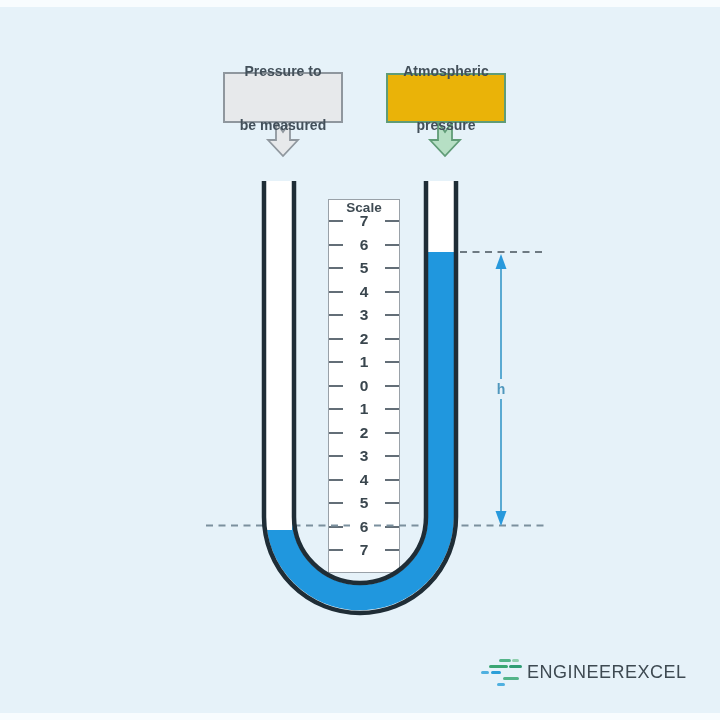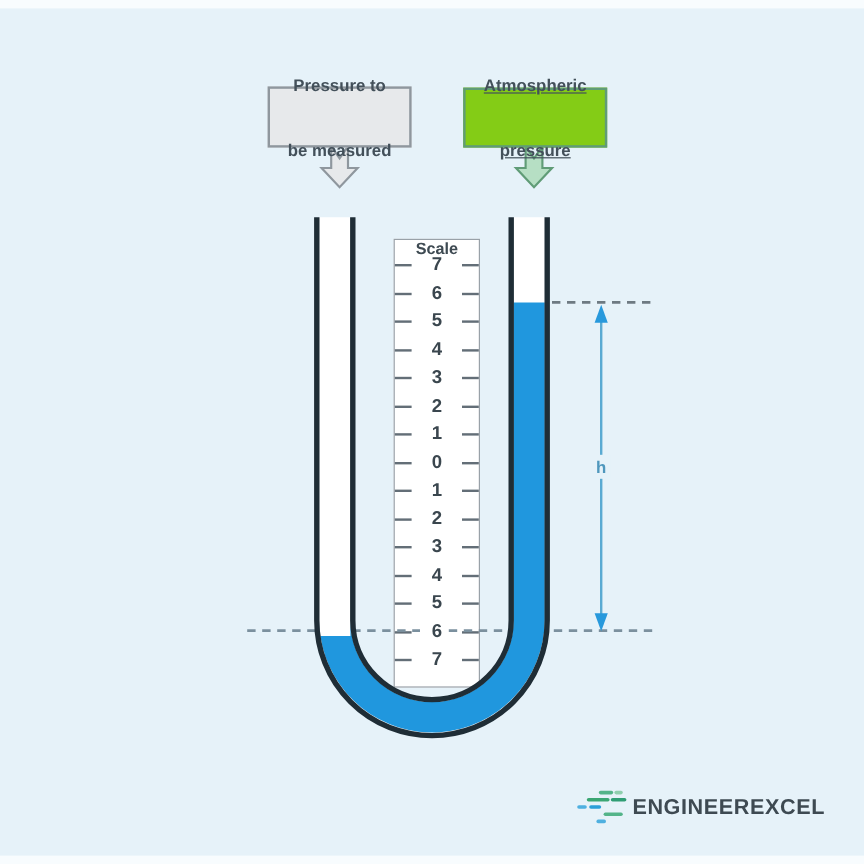--- a/index.html
+++ b/index.html
@@ -43,21 +43,21 @@
   .h-label{
     position:absolute;left:501px;top:389px;transform:translate(-50%,-50%);
     font-size:14px;font-weight:700;color:#4f97bd;background:#e6f2f9;
     padding:3px 3px;z-index:4;line-height:1;
   }
 
   .logo{position:absolute;left:480px;top:654px;width:220px;height:40px;z-index:3;}
   .logo-icon{position:absolute;left:0;top:0;width:46px;height:36px;}
   .logo-bar{position:absolute;height:3px;border-radius:1.5px;}
   .logo-text{
-    position:absolute;left:47px;top:9px;font-size:18px;font-weight:700;
+    position:absolute;left:47px;top:9px;font-size:18px;font-weight:400;
     letter-spacing:.5px;line-height:1;white-space:nowrap;
   }
 </style>
 </head>
 <body>
 
 <div class="canvas">
   <div class="edge top"></div>
   <div class="edge bottom"></div>
 
@@ -156,21 +156,21 @@
 
     <line x1="501" y1="260" x2="501" y2="520" stroke-width="2" stroke="#5aaad2"></line>
     <polygon points="501,254 495.5,269 506.5,269" fill="#2899dc"></polygon>
     <polygon points="501,526 495.5,511 506.5,511" fill="#2899dc"></polygon>
   </svg>
 
   <div class="label-box pressure" style="background: rgb(231, 233, 235); border-color: rgb(143, 151, 158);">
     <span>Pressure to</span>
     <span>be measured</span>
   </div>
-  <div class="label-box atmospheric" style="background: #84cc16; border-color: rgb(96, 156, 119); text-decoration: underline;">
+  <div class="label-box atmospheric" style="background: #eab308; border-color: rgb(96, 156, 119);">
     <span>Atmospheric</span>
     <span>pressure</span>
   </div>
 
   <div class="scale-title">Scale</div>
 
   <span class="h-label">h</span>
 
   <div class="logo">
     <div class="logo-icon" id="logo-icon">

